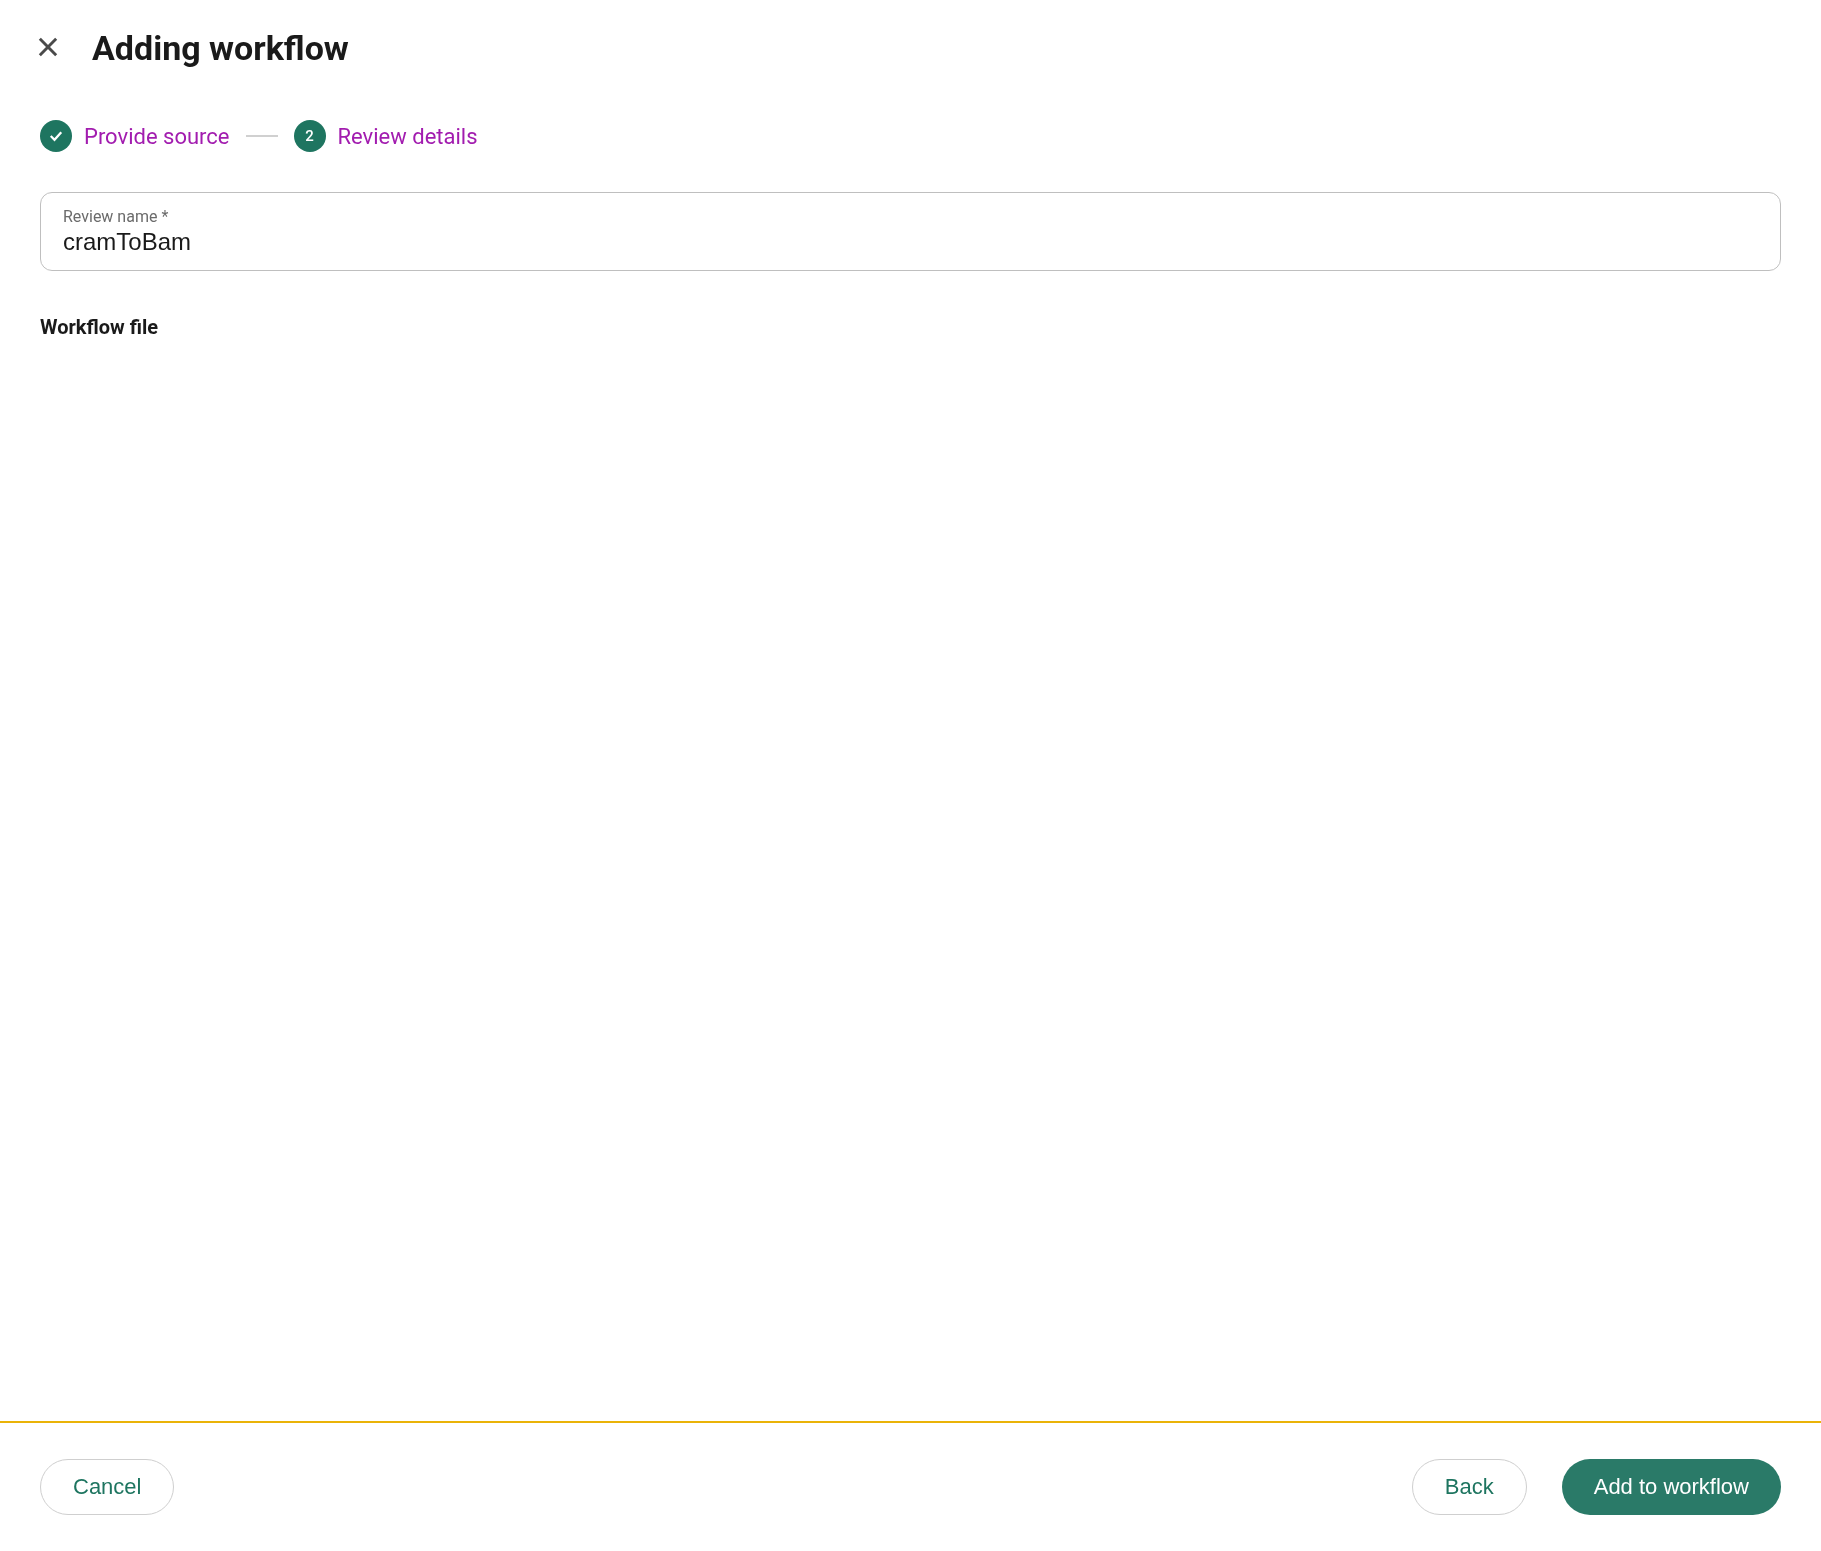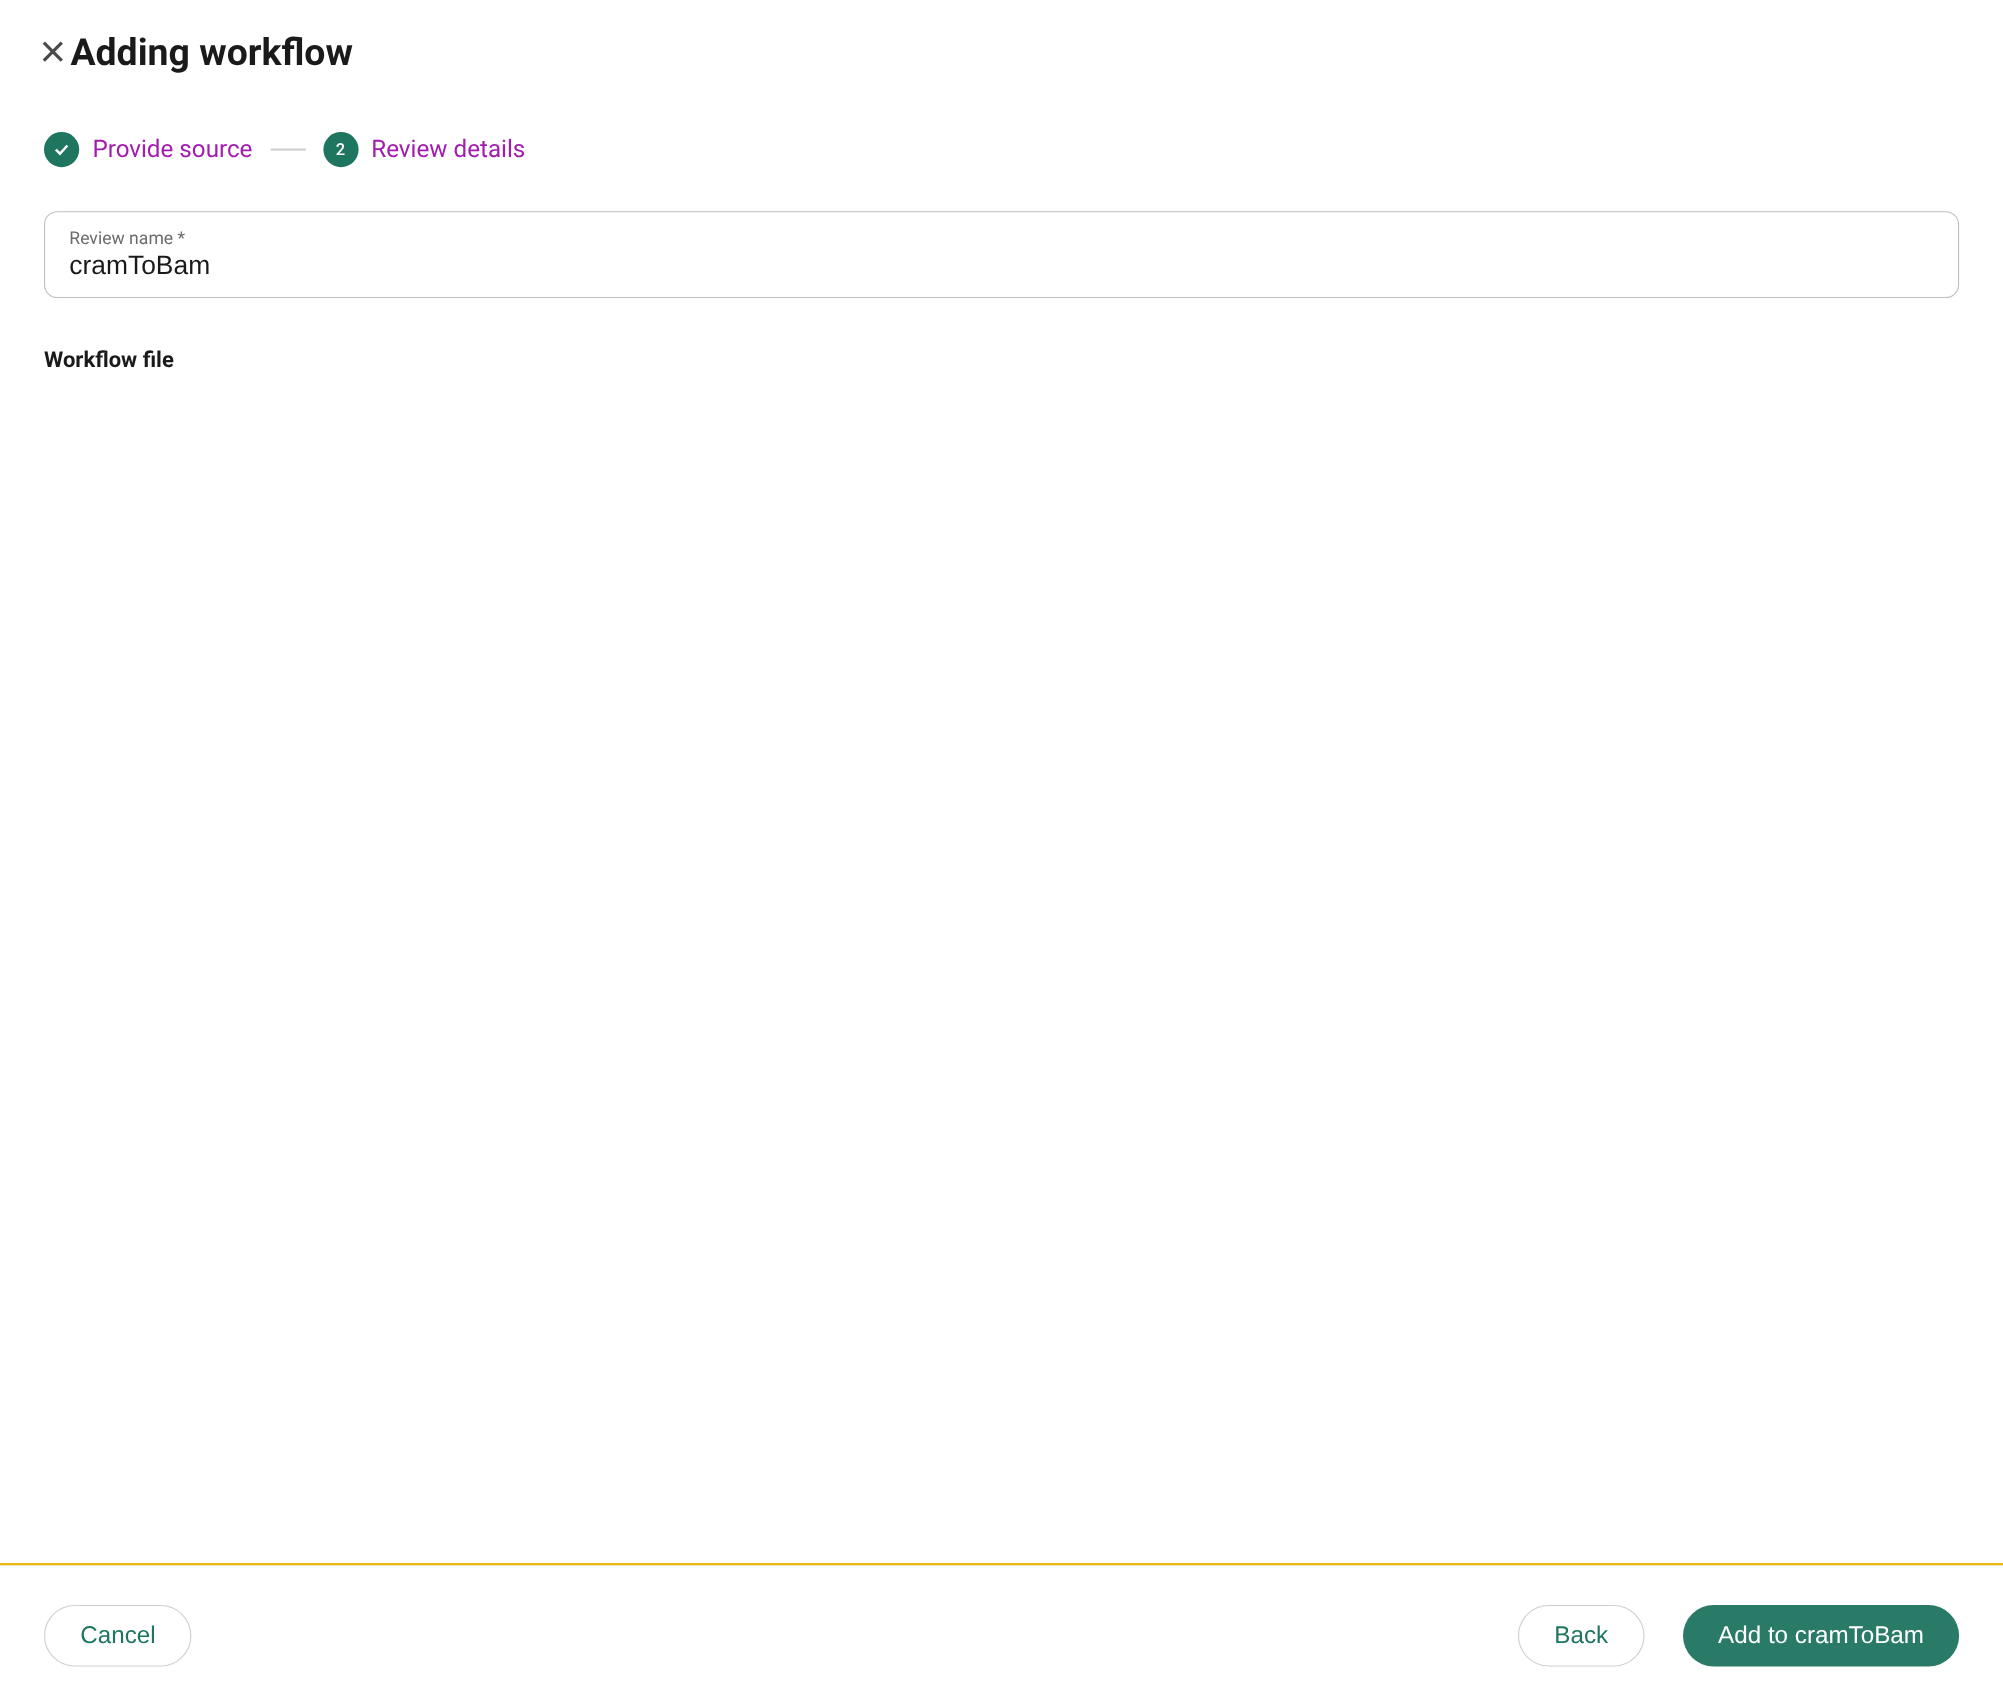--- a/index.html
+++ b/index.html
@@ -13,20 +13,21 @@
       color: #1a1a1a;
       width: 1821px;
       height: 1551px;
       display: flex;
       flex-direction: column;
     }
     .header {
       display: flex;
       align-items: center;
       padding: 28px 32px 20px 32px;
+      gap: 28px;
     }
     .close-btn {
       background: none;
       border: none;
       cursor: pointer;
       padding: 0;
       display: flex;
       align-items: center;
       justify-content: center;
       width: 32px;
@@ -190,15 +191,15 @@
   </div>
 
   <div class="section">
   </div>
 </div>
 
 <div class="footer">
   <button class="btn btn-outline">Cancel</button>
   <div class="footer-right">
     <button class="btn btn-outline">Back</button>
-    <button class="btn btn-primary">Add to cramToBam</button>
+    <button class="btn btn-primary">Add to workflow</button>
   </div>
 </div>
 
 </body></html>

